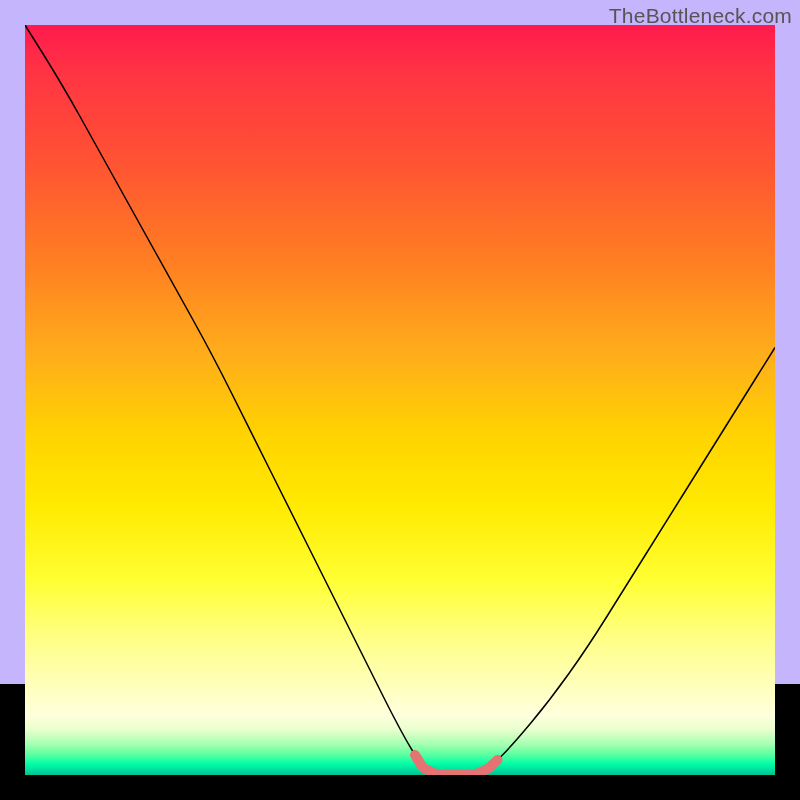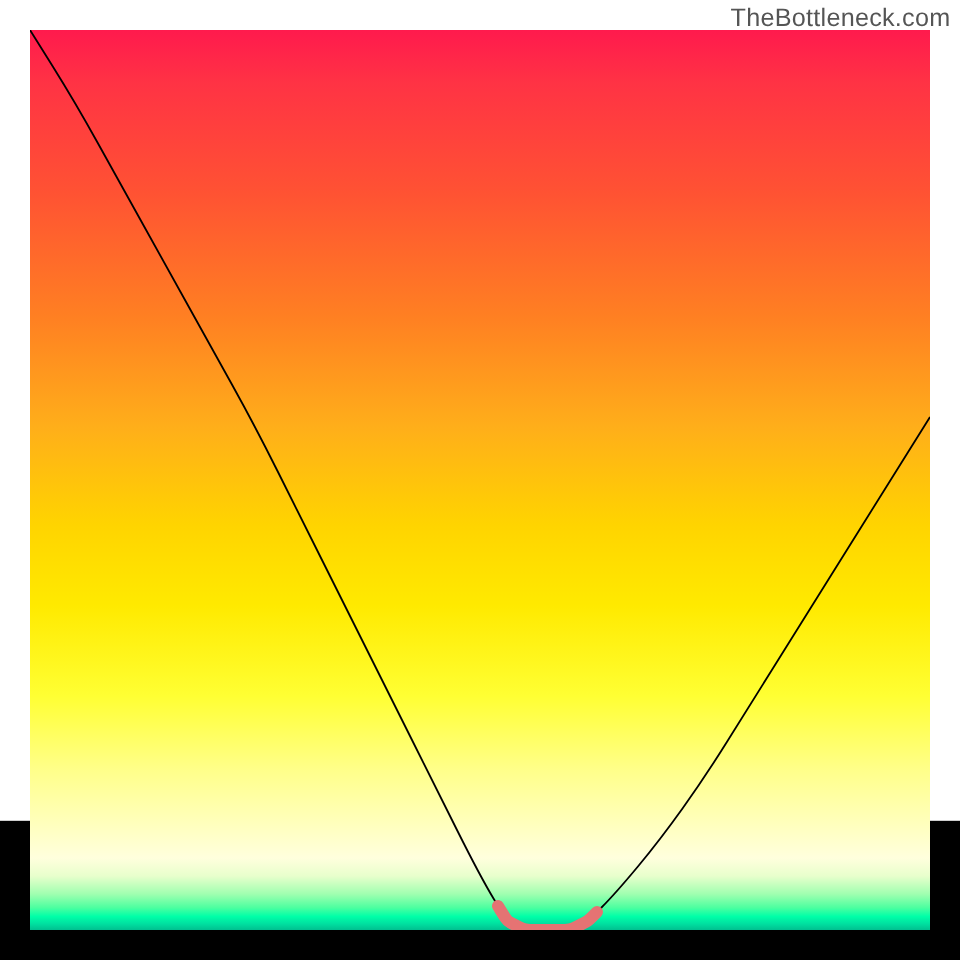--- a/index.html
+++ b/index.html
@@ -8,21 +8,21 @@
     background: #000;
     width: 800px;
     height: 800px;
     overflow: hidden;
     font-family: Arial, Helvetica, sans-serif;
   }
   .frame {
     position: relative;
     width: 800px;
     height: 684px;
-    background: #ffffff;
+    background: #c4b5fd;
   }
   .plot-area {
     position: absolute;
     left: 25px;
     top: 25px;
     width: 750px;
     height: 750px;
     overflow: hidden;
     background: linear-gradient(
       to bottom,

